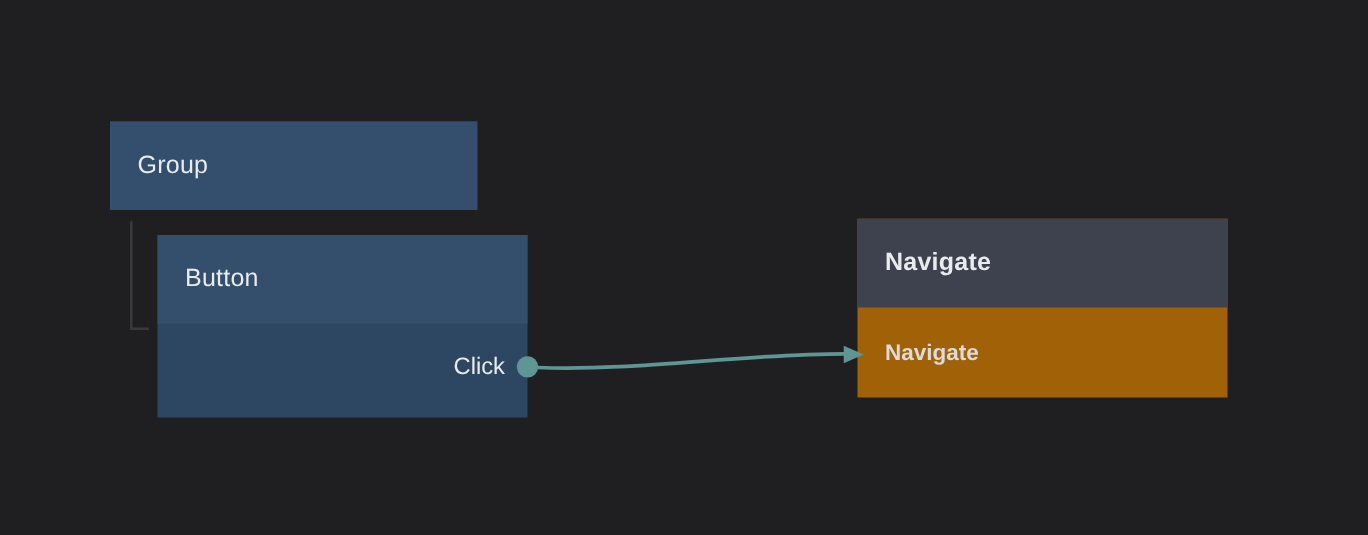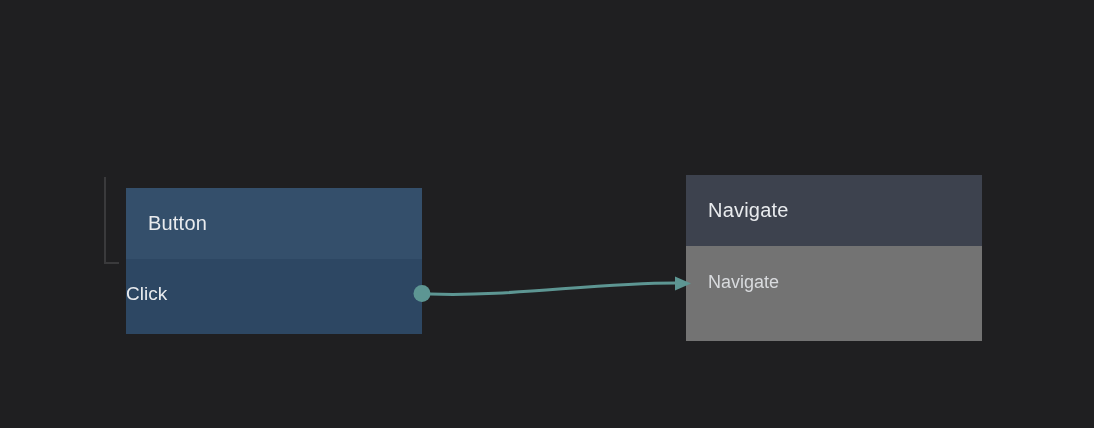--- a/index.html
+++ b/index.html
@@ -16,45 +16,48 @@
     padding-left:22px;
     color:#e9ebee;font-size:20px;letter-spacing:.2px;
   }
   
   .node-group{left:88px;top:97px;width:294px;height:71px;background:#334f6d;}
   .node-group .node-header{height:71px;}
   
   .node-button{left:126px;top:188px;width:296px;height:146px;background:#2d4763;}
   .node-button .node-header{height:71px;background:#344f6b;}
   .port-row{
-    height:70px;display:flex;align-items:center;
+    height:70px;display:flex;align-items:center;justify-content:flex-end;
     padding-right:18px;color:#e9ebee;font-size:19px;
   }
   
-  .node-navigate{left:686px;top:175px;width:296px;height:166px;background:#737373;}
+  .node-navigate{left:686px;top:175px;width:296px;height:143px;background:#a16207;font-weight:bold;}
   .node-navigate .node-header{height:71px;background:#3d424e;}
   .action-row{
     height:72px;display:flex;align-items:center;
     padding-left:22px;color:#d9dbde;font-size:18px;
   }
   
   .tree-connector{
     position:absolute;left:104px;top:177px;width:13px;height:85px;
     border-left:2px solid #3a3a3c;border-bottom:2px solid #3a3a3c;
   }
   
   svg.edge-layer{position:absolute;inset:0;pointer-events:none;}
 </style>
 </head>
 <body>
 
 <div class="canvas">
 
   <div class="tree-connector"></div>
 
+  <div class="node node-group">
+    <div class="node-header">Group</div>
+  </div>
 
   <div class="node node-button">
     <div class="node-header">Button</div>
     <div class="port-row">
       <span>Click</span>
     </div>
   </div>
 
   <div class="node node-navigate">
     <div class="node-header">Navigate</div>

